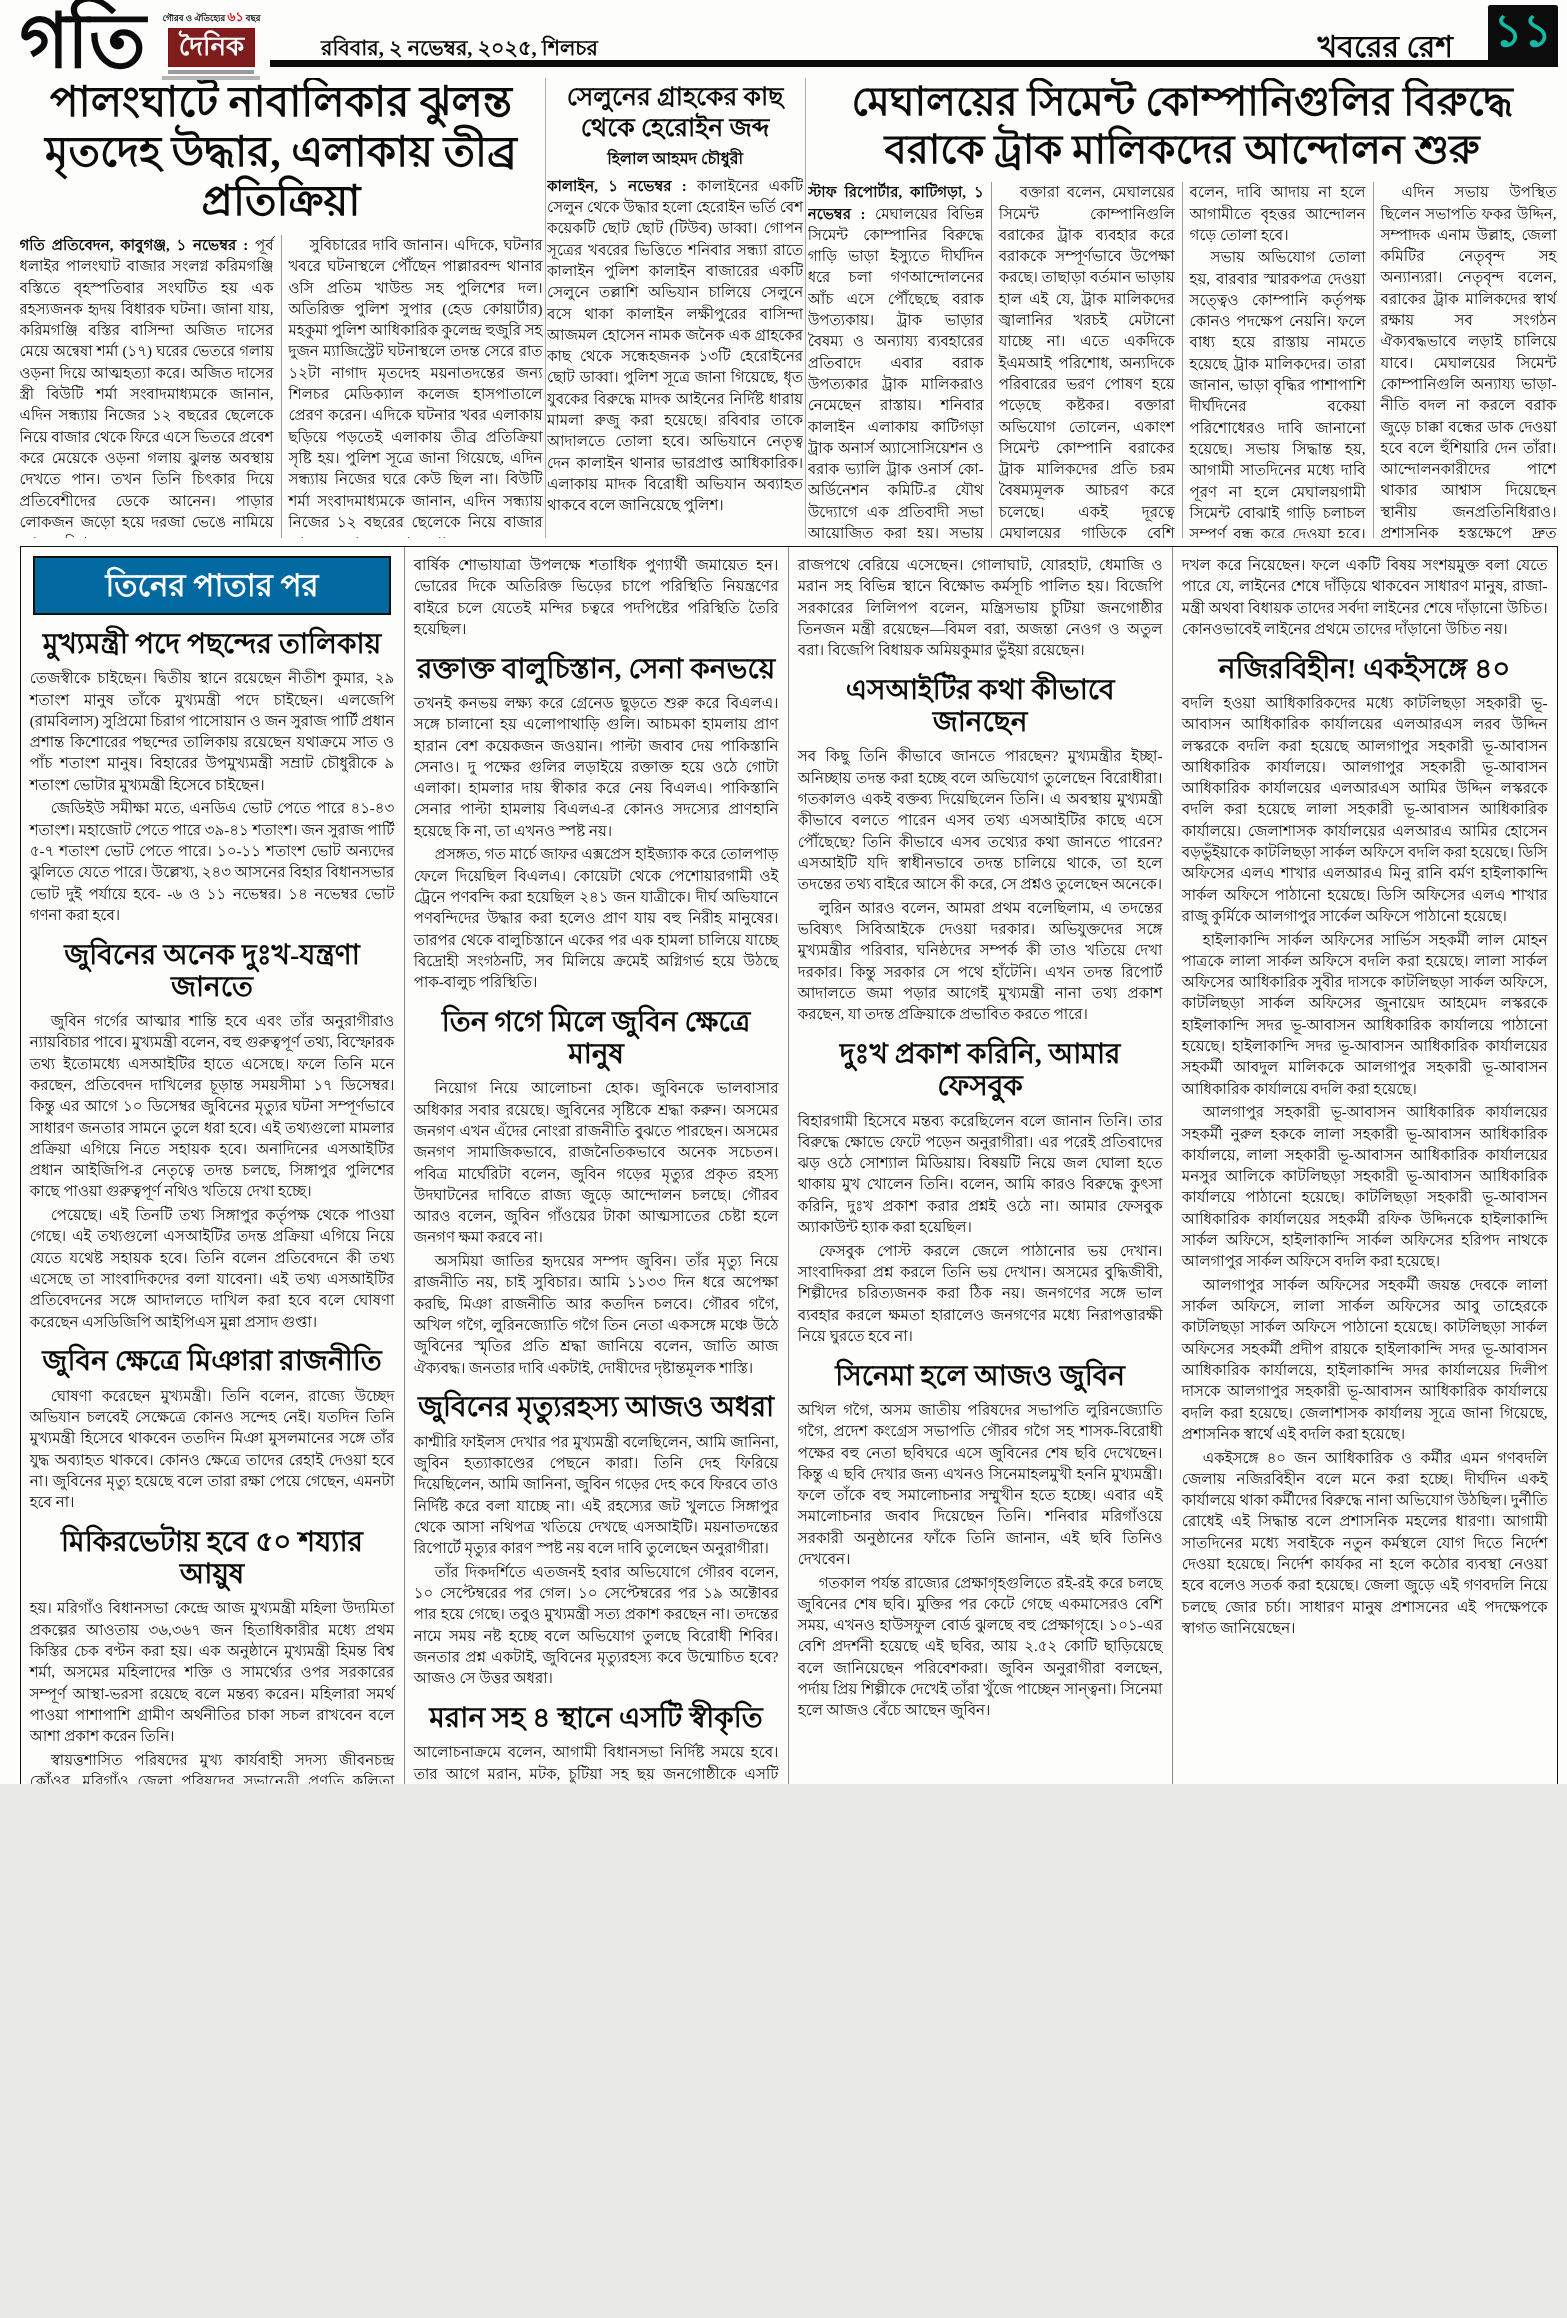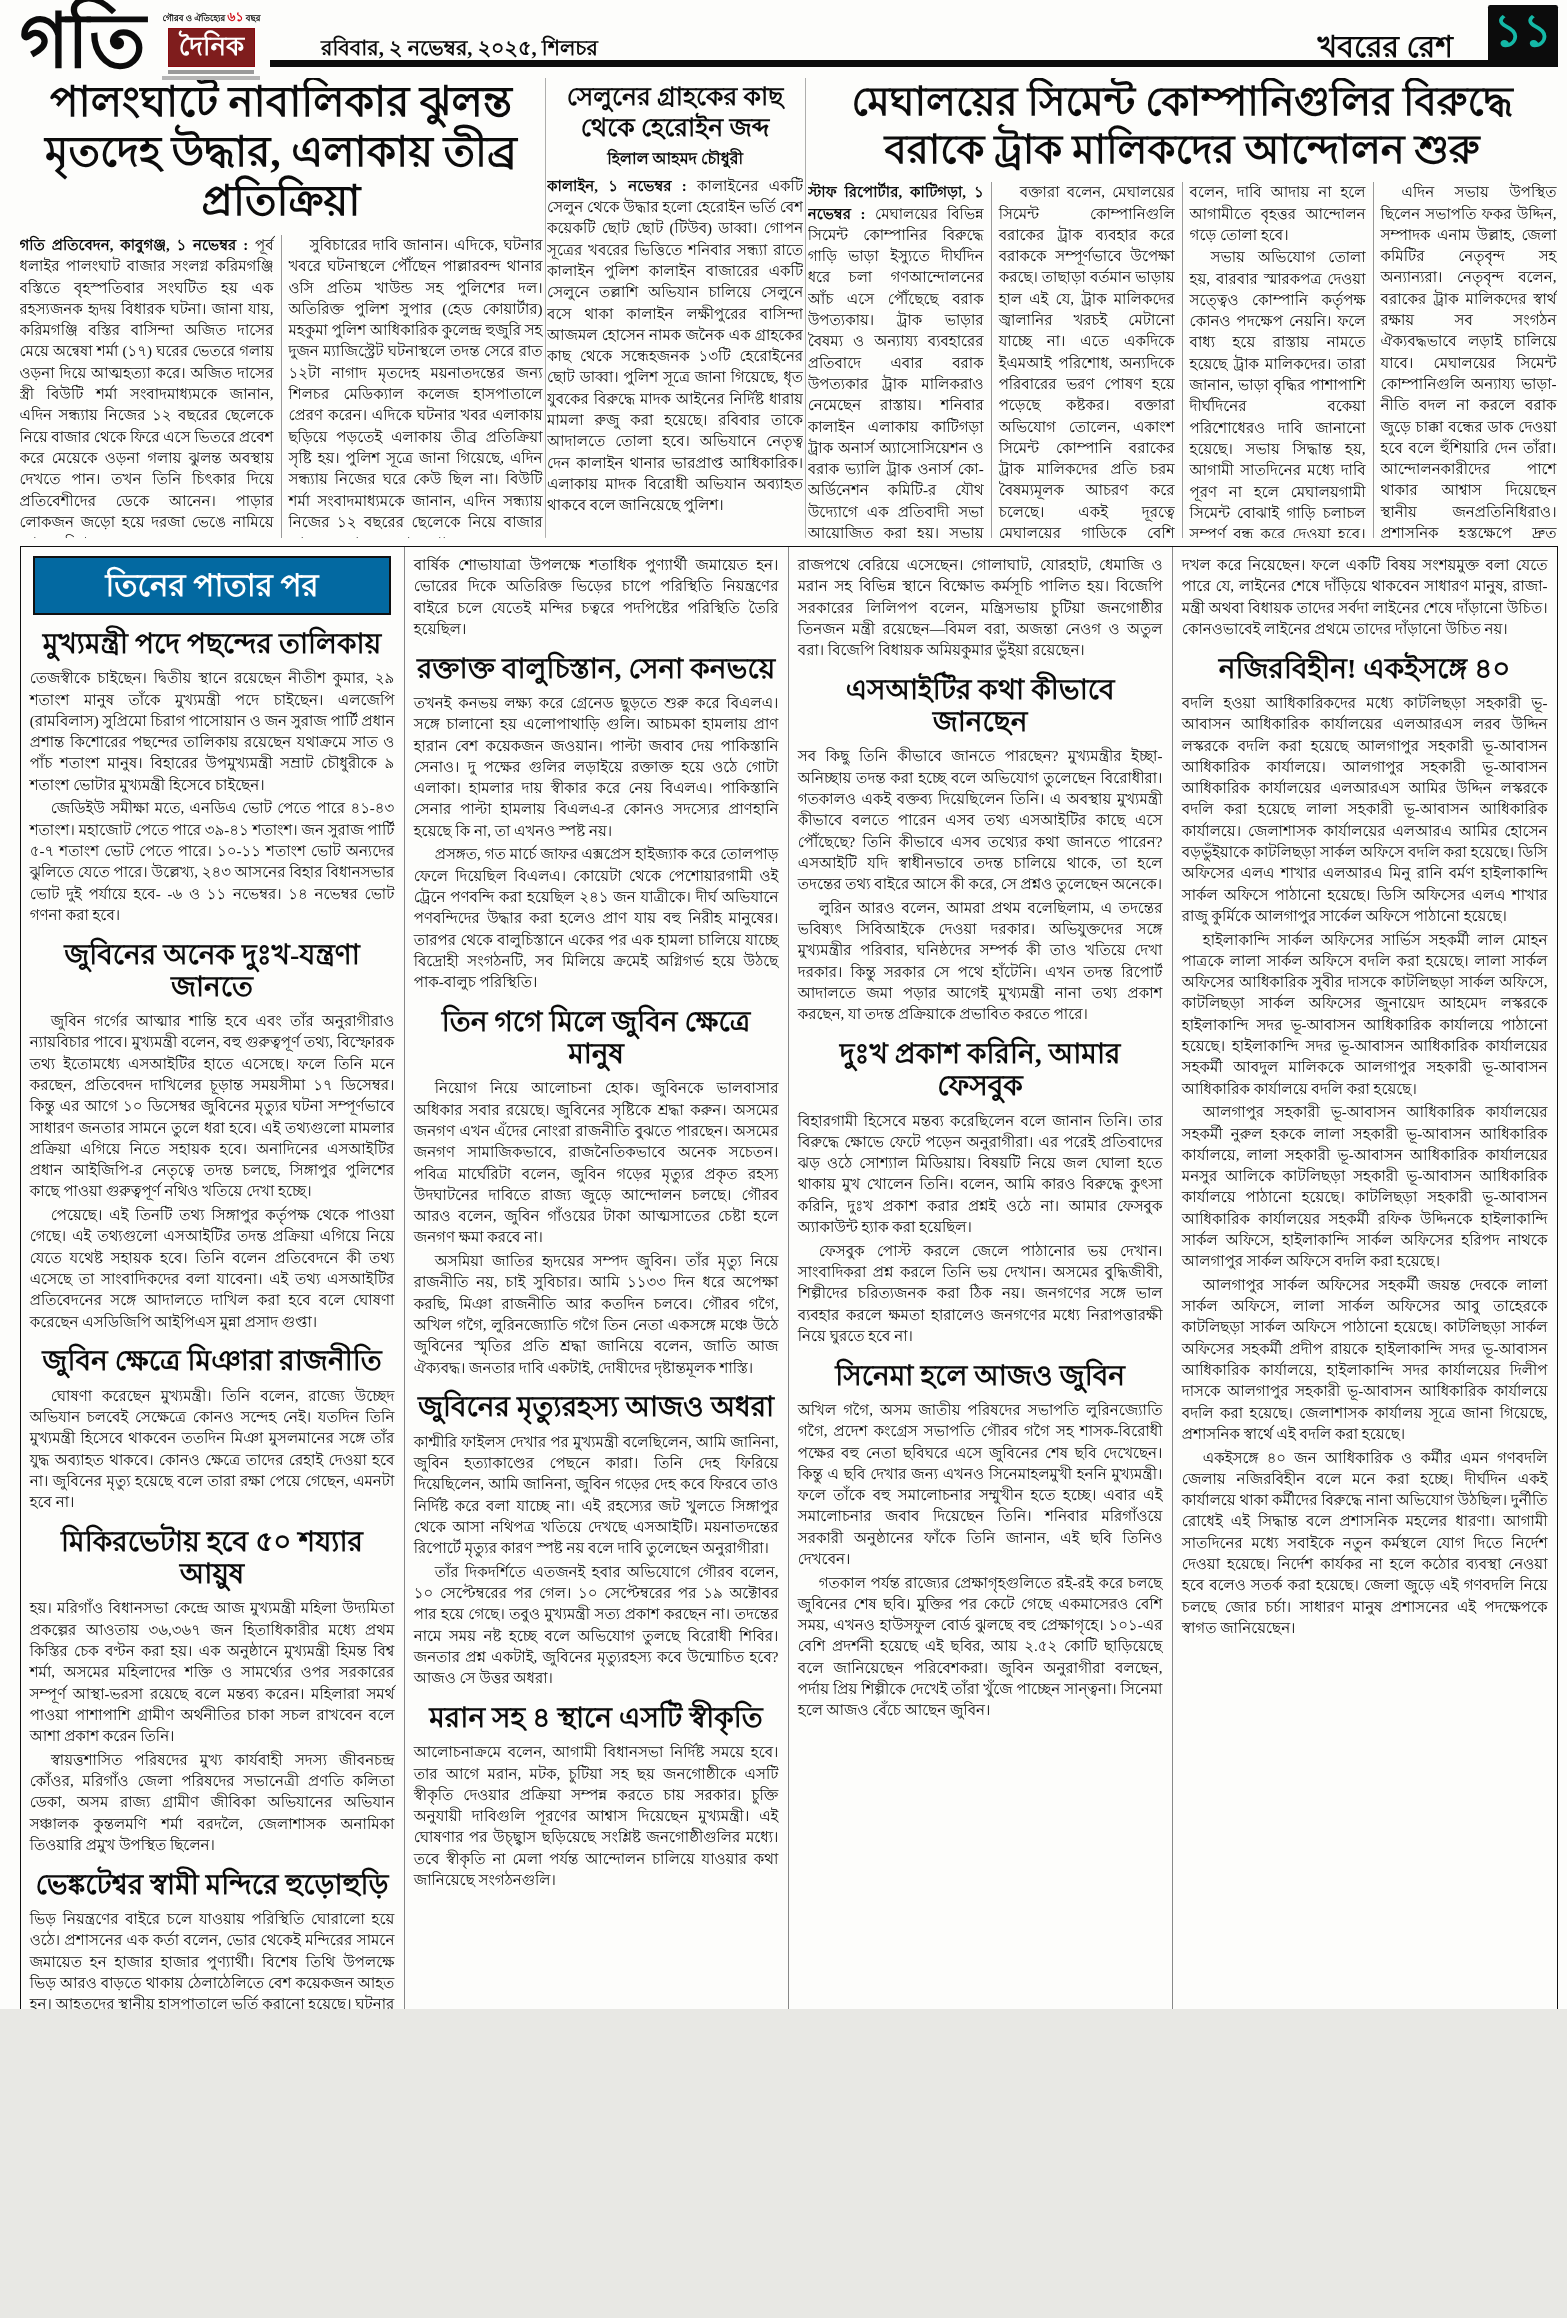--- a/index.html
+++ b/index.html
@@ -1,17 +1,17 @@
 <!DOCTYPE html>
 <html lang="bn" style="font-size:9.2px"><head>
 <meta charset="utf-8">
 <style>
   html,body{margin:0;padding:0;background:#e8e8e4;}
   .page{
-    position:relative;width:1568px;height:2009px;margin:0 auto;
+    position:relative;width:1568px;height:1784px;margin:0 auto;
     background:#fdfdfb;color:#0c0c0c;overflow:hidden;
     font-family:"Liberation Serif","DejaVu Serif",serif;
   }
   
   .masthead{position:relative;height:68px;}
   .logo-wrap{position:absolute;left:19.5px;top:3.4px;display:flex;align-items:flex-start;}
   .logo-main{font-size:76px;line-height:1;font-weight:bold;letter-spacing:-2.3px;}
   .logo-side{margin-left:8px;margin-top:4.6px;width:120px;display:flex;flex-direction:column;align-items:center;}
   .logo-tagline{font-size:8.6px;white-space:nowrap;font-weight:bold;}
   .logo-tagline .accent{color:#d2121c;font-size:12.6px;}

